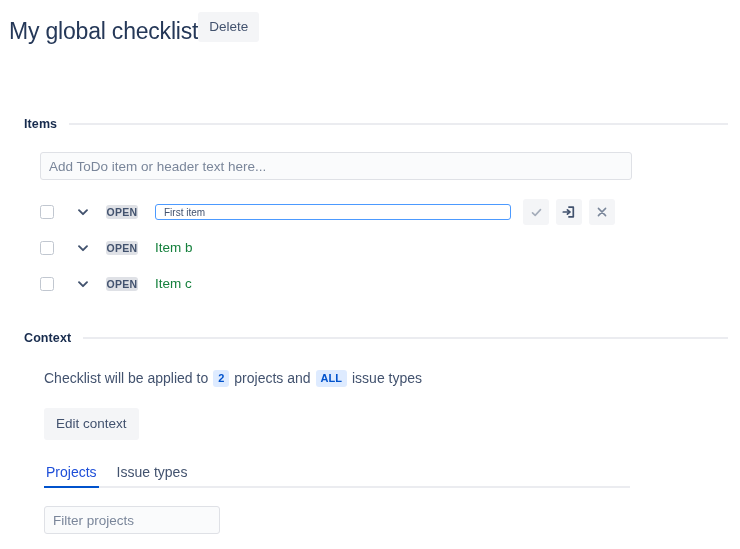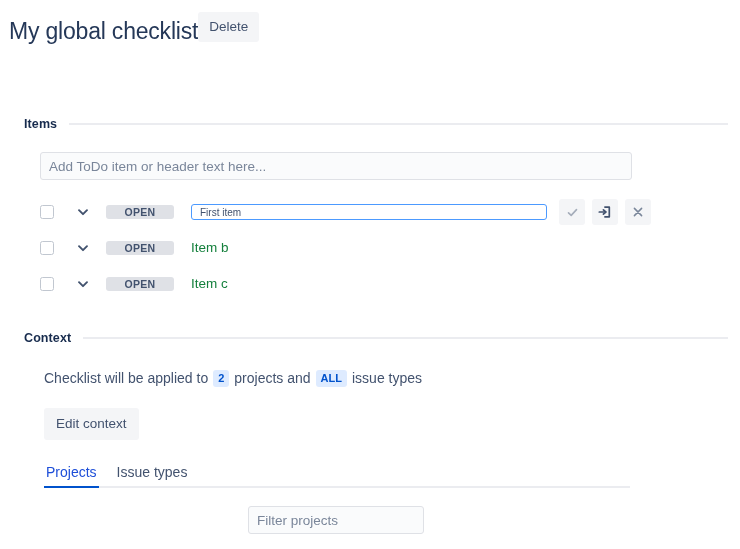--- a/index.html
+++ b/index.html
@@ -122,21 +122,21 @@
 
   .status-badge {
     margin-left: 14px;
     background: #DFE1E6;
     color: #42526E;
     font-size: 10.5px;
     font-weight: 700;
     letter-spacing: 0.3px;
     border-radius: 3px;
     padding: 0 0;
-    width: 68px;
+    width: 32px;
     text-align: center;
     flex: 0 0 auto;
     line-height: 14px;
   }
 
   .item-text {
     margin-left: 17px;
     font-size: 13.5px;
     color: #15803d;
     line-height: 18px;
@@ -245,21 +245,21 @@
     content: "";
     position: absolute;
     left: 0; right: 0; bottom: 0;
     height: 2px;
     background: #0052CC;
   }
 
   
   .filter-row {
     display: flex;
-    justify-content: center;
+    justify-content: flex-start;
     margin: 18px 112px 16px 44px;
   }
   .filter-input {
     width: 176px;
     height: 28px;
     background: #FAFBFC;
     border: 1px solid #DFE1E6;
     border-radius: 3px;
     font-family: "Liberation Sans", sans-serif;
     font-size: 13.5px;

